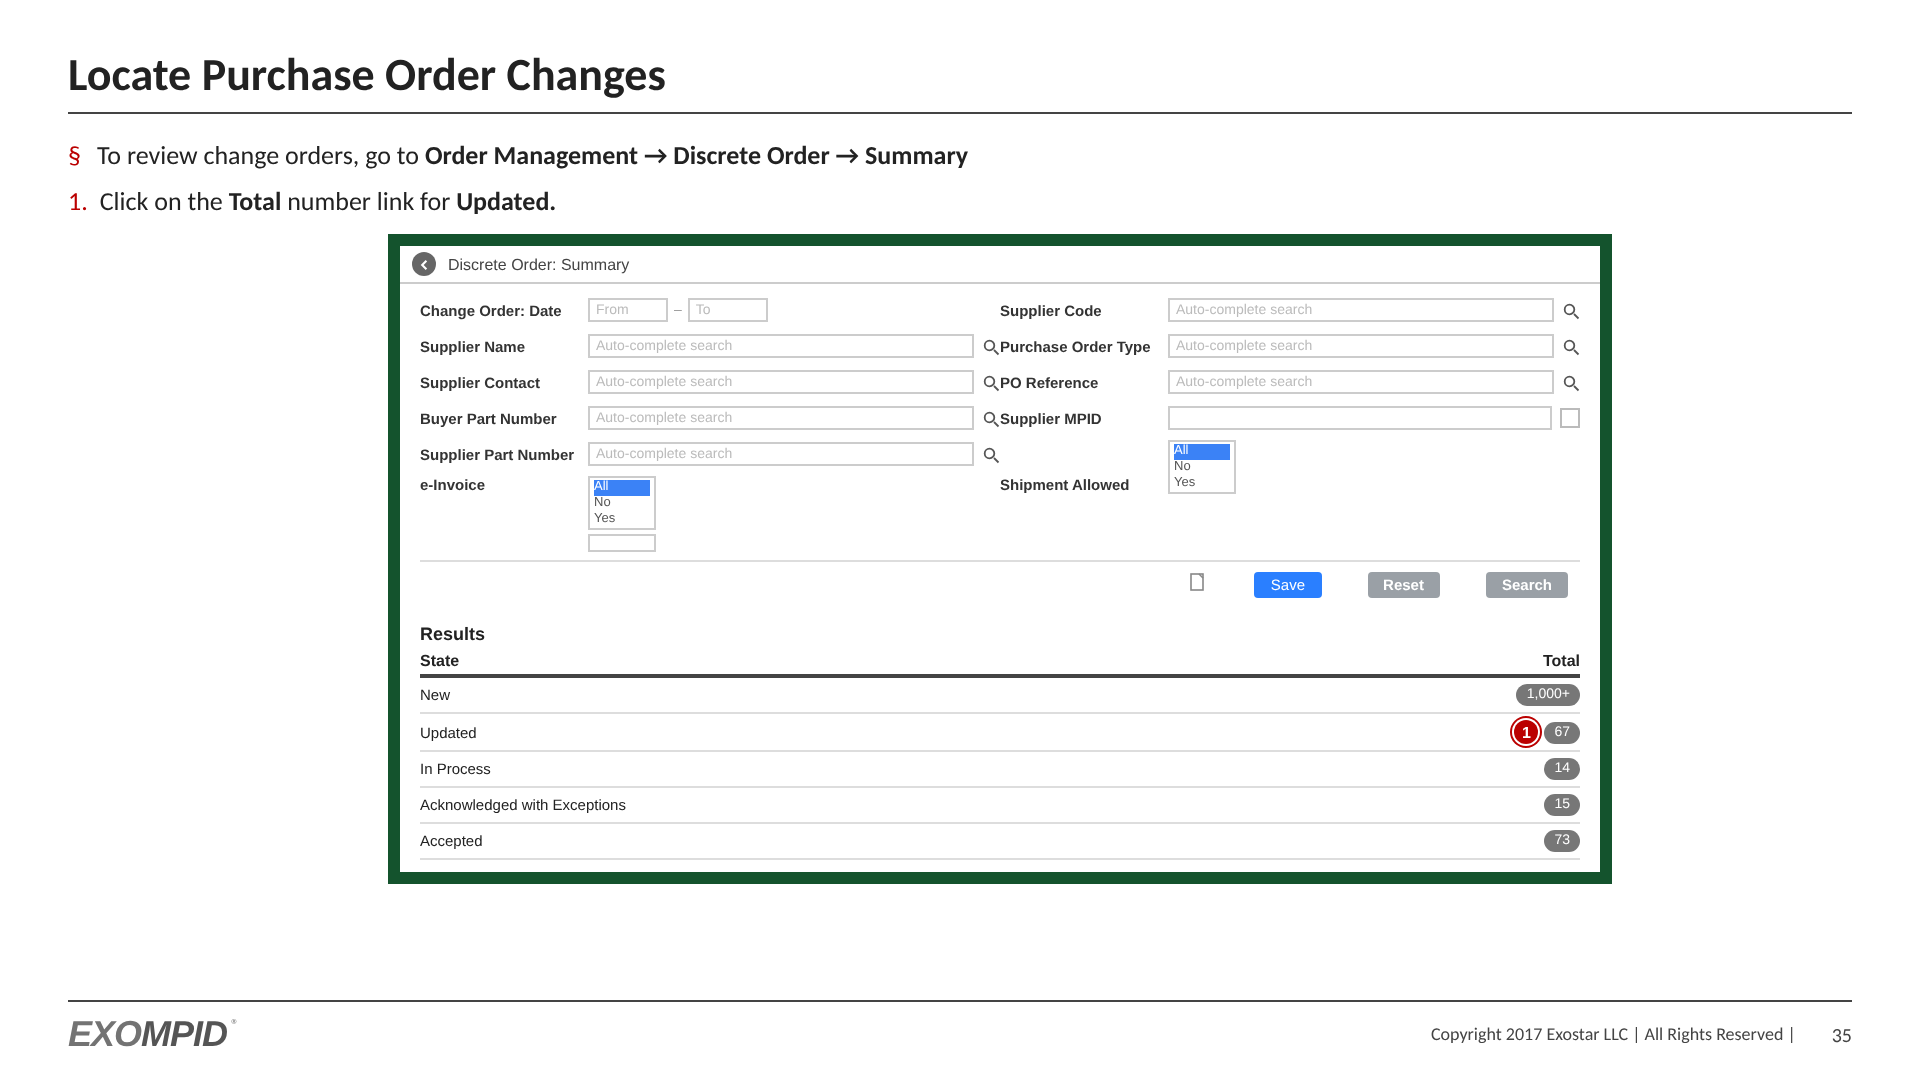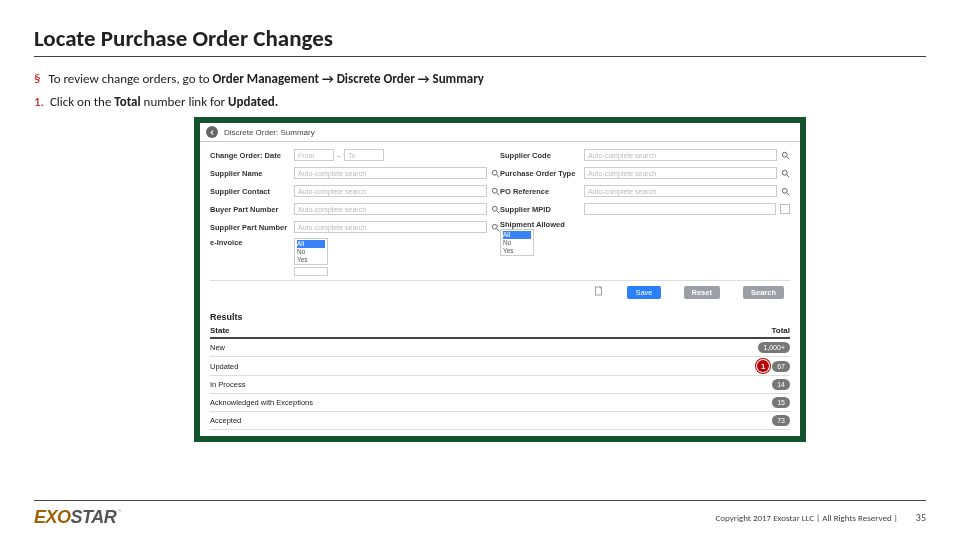--- a/index.html
+++ b/index.html
@@ -50,21 +50,21 @@
   .results h4 { font-size:9px; font-weight:700; margin-bottom:4px; }
   .rhead { display:flex; justify-content:space-between; border-bottom:2px solid #444; font-size:8px; font-weight:700; padding-bottom:2px; }
   .rrow { display:flex; justify-content:space-between; align-items:center; border-bottom:1px solid #ddd; font-size:7.5px; padding:3px 0; }
   .rrow .pill { background:#777; color:#fff; border-radius:7px; padding:0 5px; font-size:7px; line-height:11px; height:11px; }
   .rrow .mark-wrap { display:flex; align-items:center; gap:3px; }
   .redcirc { width:12px; height:12px; border-radius:50%; background:#b00; color:#fff; font-size:8px; font-weight:700; display:flex; align-items:center; justify-content:center; box-shadow:0 0 0 1px #fff, 0 0 0 2px #b00; }
 
   .footer { position:absolute; bottom:12px; left:34px; right:34px; border-top:1.5px solid #444; padding-top:6px; display:flex; justify-content:space-between; align-items:center; }
   .logo { display:flex; align-items:baseline; }
   .logo .ex { font-family: Arial Black, Arial, sans-serif; font-weight:900; font-style:italic; letter-spacing:-0.5px; }
-  .logo .g1 { color:#a16207; font-size:18px; }
+  .logo .g1 { color:#737373; font-size:18px; }
   .logo .g2 { color:#555; font-size:18px; }
   .logo .reg { font-size:8px; color:#888; margin-left:2px; position:relative; top:-8px; }
   .copy { font-size:9px; color:#444; }
   .pgnum { font-size:10px; color:#444; margin-left:18px; }
 </style>
 </head>
 <body>
 
 <div class="slide">
   <div class="title">Locate Purchase Order Changes</div>
@@ -184,21 +184,21 @@
                   <circle cx="5" cy="5" r="3.2" stroke="#555" stroke-width="1.2" fill="none"></circle>
                   <line x1="8" y1="8" x2="11" y2="11" stroke="#555" stroke-width="1.2"></line>
                 </svg>
               </span>
           </div>
           <div class="frow">
             <span class="flabel">Supplier MPID</span>
             <span class="finput"></span>
             <span class="copybox"></span>
           </div>
-          <div class="frow" style="align-items:flex-start;flex-direction:column;">
+          <div class="frow" style="align-items:flex-end;">
             <span class="flabel">Shipment Allowed</span>
             <div class="listbox">
               <div class="sel">All</div>
               <div>No</div>
               <div>Yes</div>
             </div>
           </div>
         </div>
       </div>
 
@@ -244,20 +244,20 @@
         <span>Accepted</span>
         <span class="pill">73</span>
       </div>
     </div>
   </div>
 </div>
 
 <div class="footer">
   <div class="logo">
     <span class="ex g1">EXO</span>
-      <span class="ex g2">STAR</span>
+      <span class="ex g2">MPID</span>
       <span class="reg">®</span>
   </div>
   <div style="display:flex;align-items:center;">
     <span class="copy">Copyright 2017 Exostar LLC | All Rights Reserved |</span>
     <span class="pgnum">35</span>
   </div>
 </div>
 
 </body></html>

